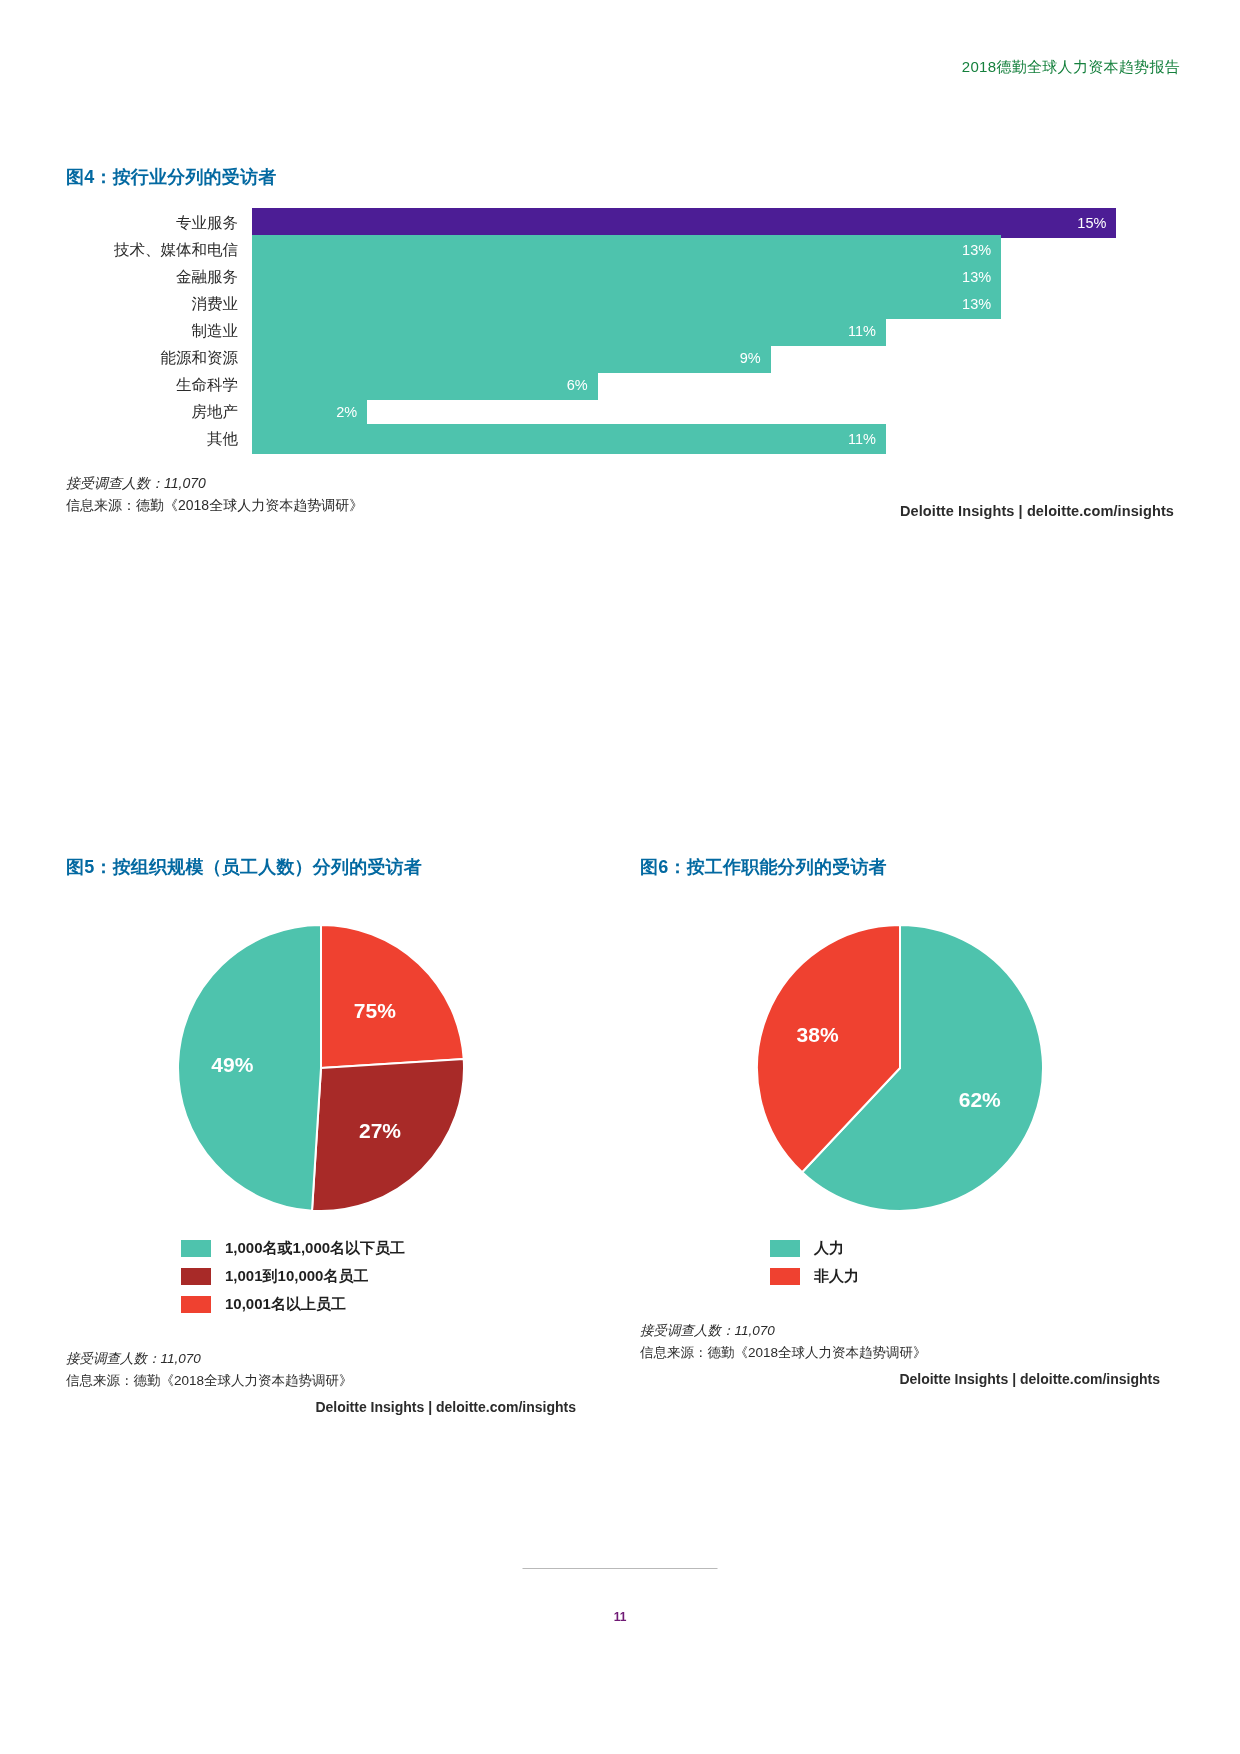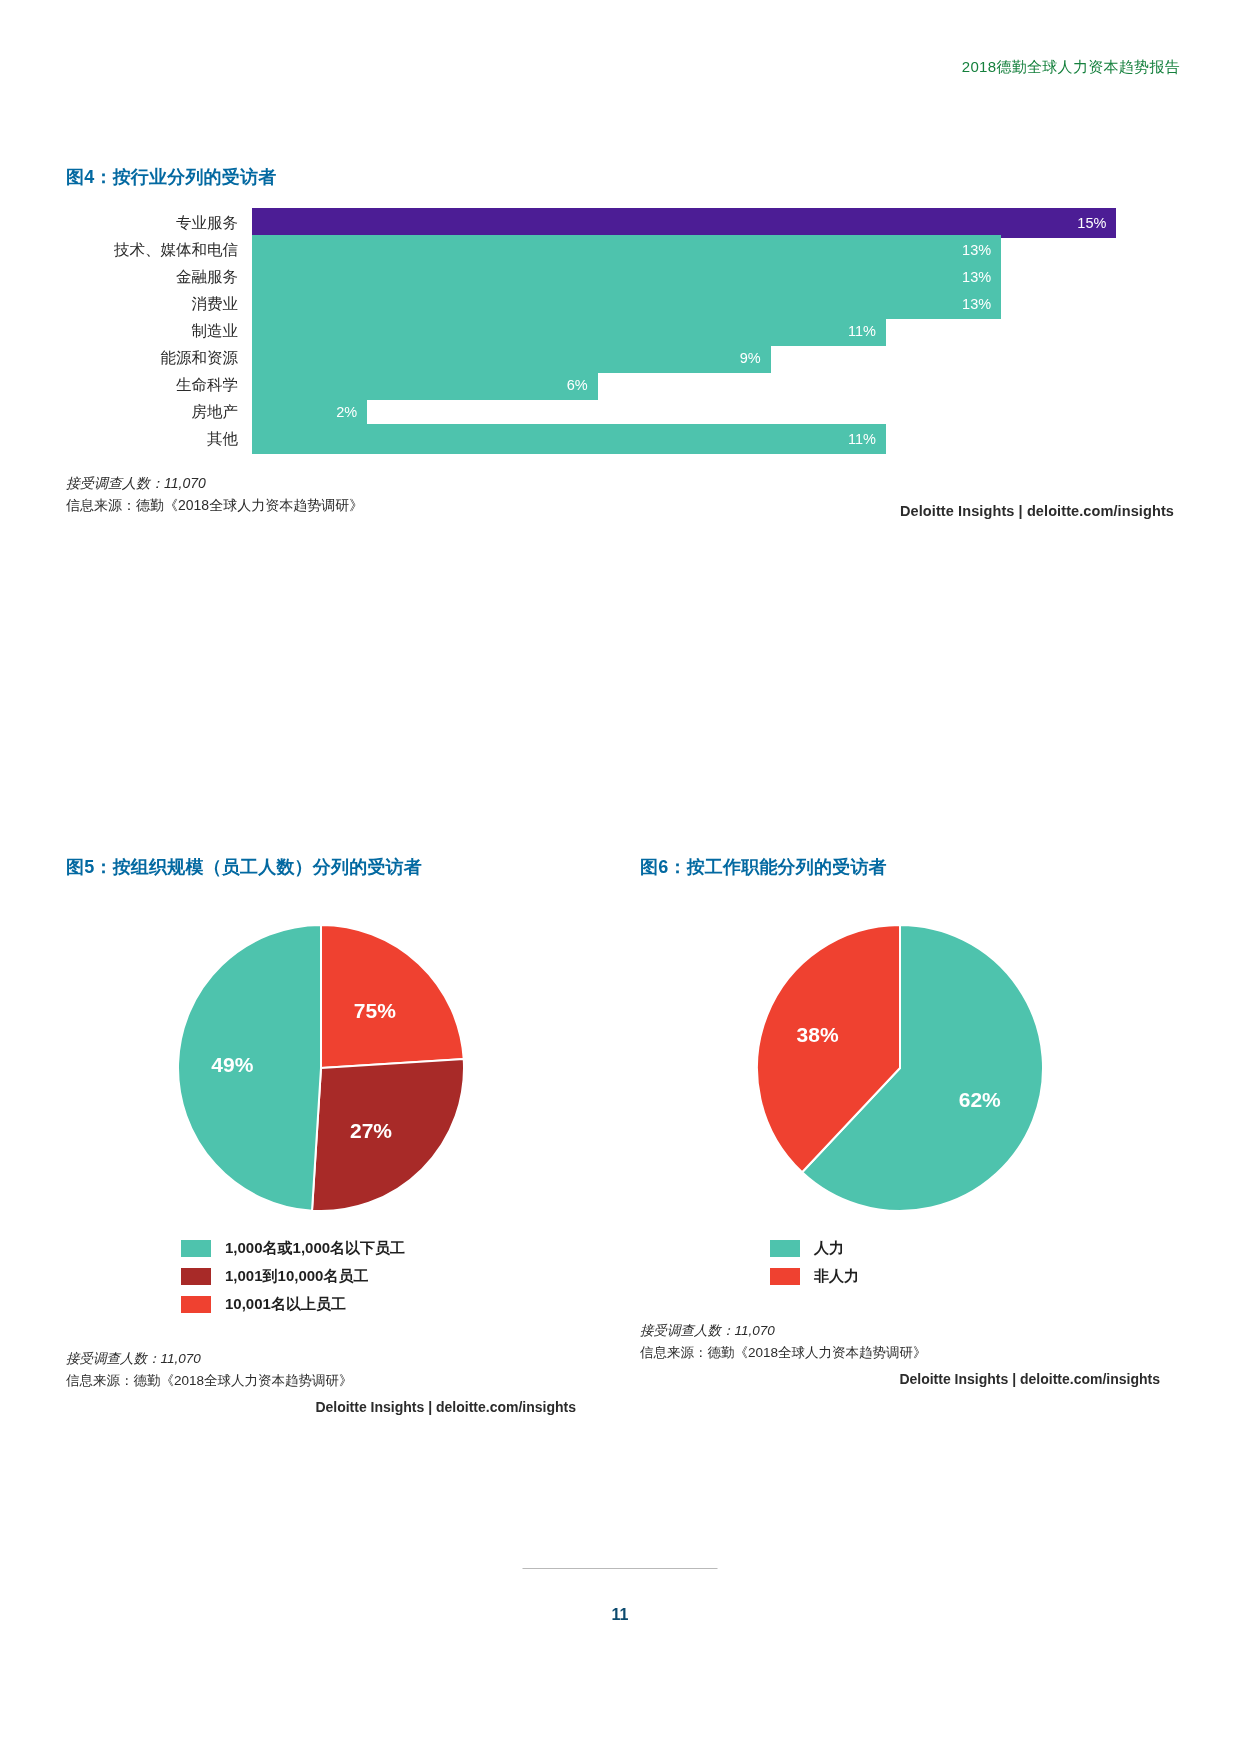--- a/index.html
+++ b/index.html
@@ -181,23 +181,23 @@
     bottom: 185px;
     width: 195px;
     height: 1px;
     background: #b9b9b9;
   }
   .page-number {
     position: absolute;
     left: 50%;
     transform: translateX(-50%);
     bottom: 130px;
-    font-size: 16px;
-    font-weight: bold;
-    color: #0c4a6e;
+    font-size: 12px;
+    font-weight: bold;
+    color: #701a75;
   }
 </style>
 </head>
 <body>
 
 <div class="page-header">2018德勤全球人力资本趋势报告</div>
 
 <div class="fig4">
   <div class="fig-title">
     <span class="num">图4</span><span class="sep">：</span><span>按行业分列的受访者</span>
@@ -293,21 +293,21 @@
   </div>
 
   <div class="pie-wrap">
     <div class="pie" id="pie5">
         <svg width="290" height="290" viewBox="0 0 290 290">
           <path d="M 145 145 L 145 2 A 143 143 0 0 1 287.71782216524286 136.02095570730816 Z" fill="#EF4130" stroke="#ffffff" stroke-width="2"></path>
           <path d="M 145 145 L 287.71782216524286 136.02095570730816 A 143 143 0 0 1 136.02095570730822 287.71782216524286 Z" fill="#A82A28" stroke="#ffffff" stroke-width="2"></path>
           <path d="M 145 145 L 136.02095570730822 287.71782216524286 A 143 143 0 0 1 144.99999999999997 2 Z" fill="#4EC3AD" stroke="#ffffff" stroke-width="2"></path>
         </svg>
         <div class="pie-label" style="left: 198.84px; top: 87.6666px;">75%</div>
-        <div class="pie-label" style="left: 195px; top: 207.692px;">27%</div>
+        <div class="pie-label" style="left: 204px; top: 207.692px;">27%</div>
         <div class="pie-label" style="left: 56.3837px; top: 142.215px;">49%</div>
       </div>
   </div>
 
   <div class="legend" id="legend5">
       <div class="legend-item">
         <span class="legend-swatch" style="background: rgb(78, 195, 173);"></span>
         <span class="legend-text">1,000名或1,000名以下员工</span>
       </div>
       <div class="legend-item">

